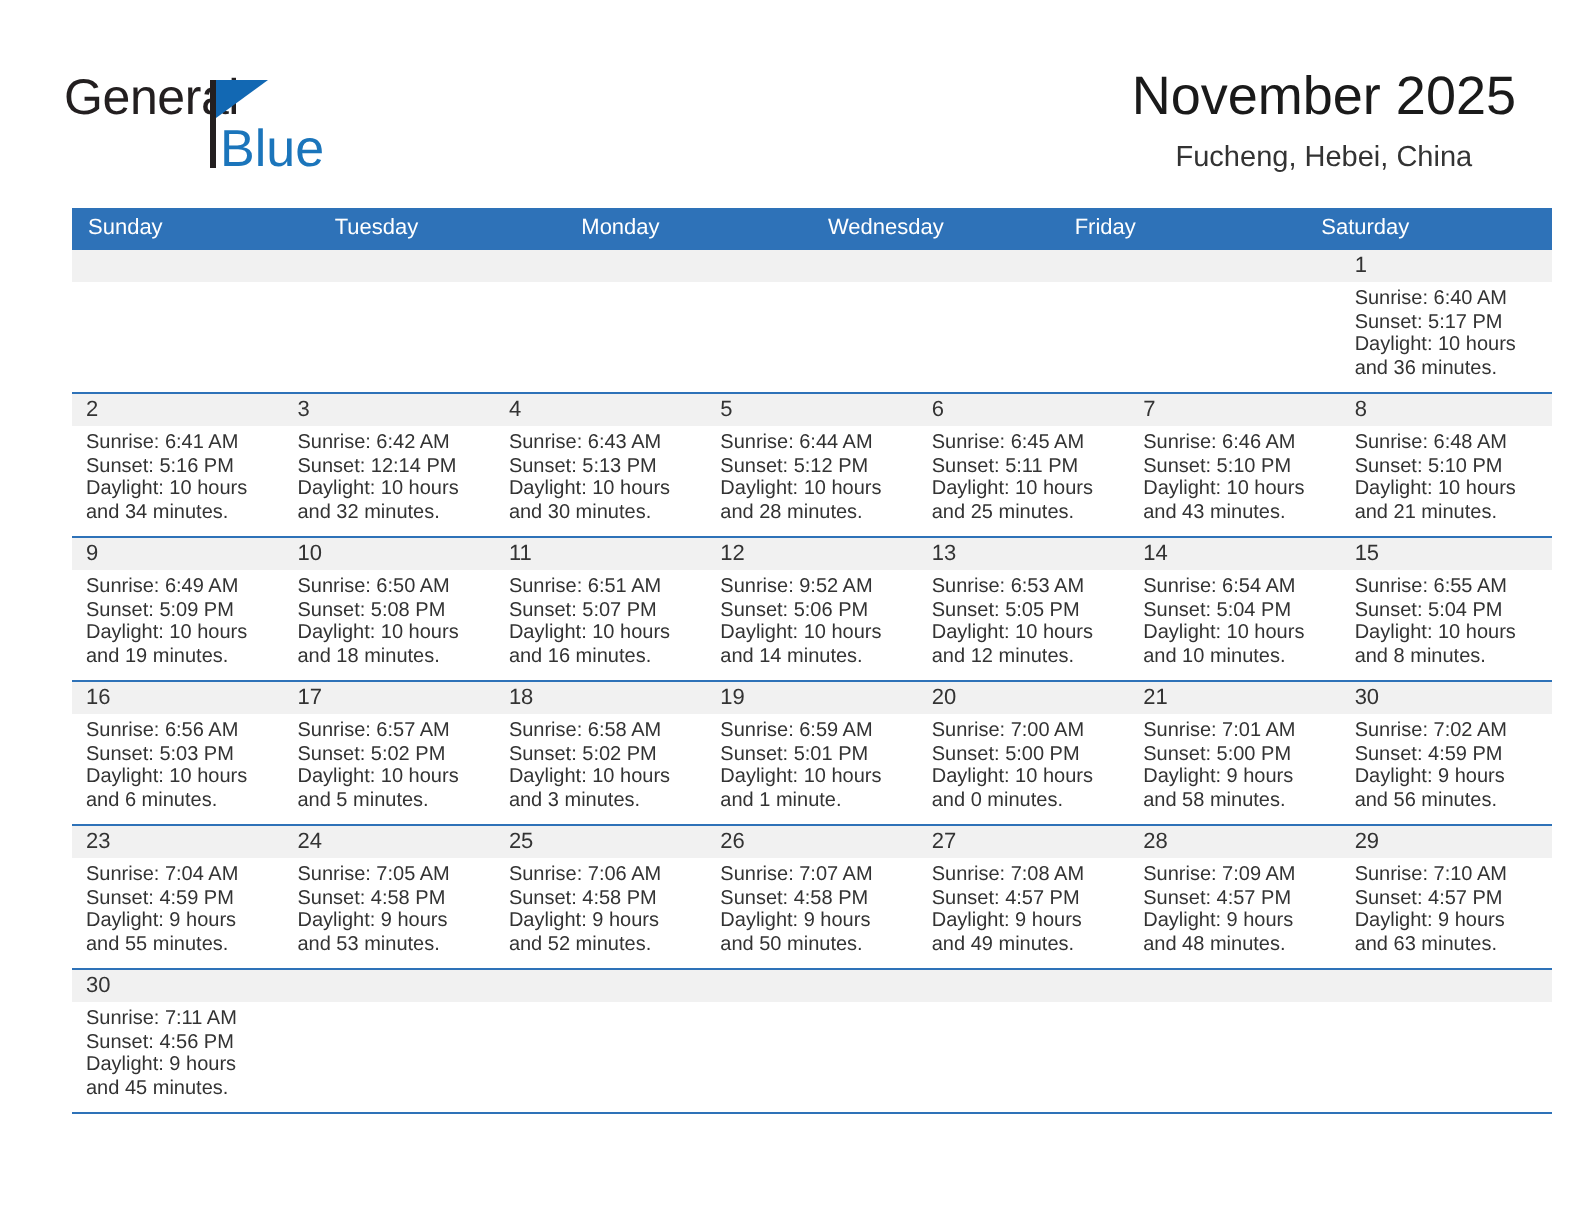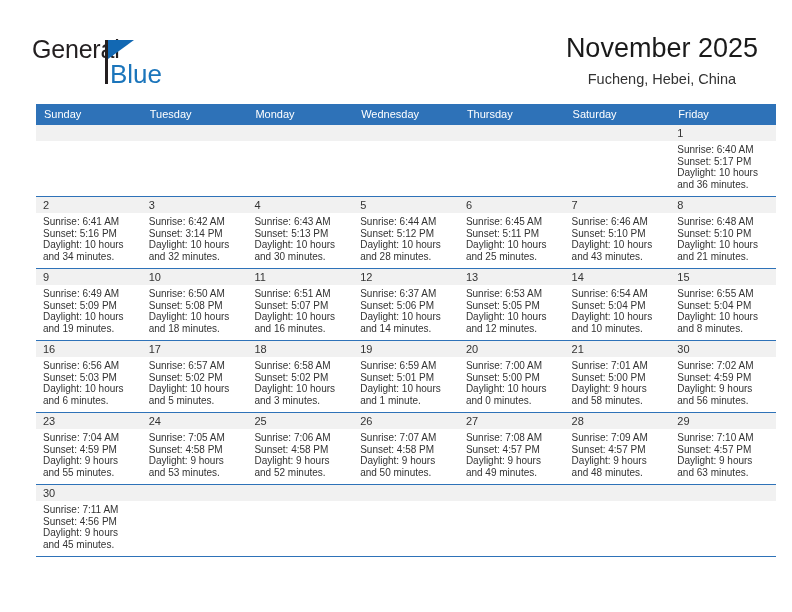--- a/index.html
+++ b/index.html
@@ -181,23 +181,22 @@
     </div>
 
   </div>
 
   <div class="calendar">
     <div class="cal-header" id="weekday-row">
         <div class="hcell">Sunday</div>
         <div class="hcell">Tuesday</div>
         <div class="hcell">Monday</div>
         <div class="hcell">Wednesday</div>
-        <div class="hcell">Thursday</div>
+        <div class="hcell">Friday</div>
         <div class="hcell">Saturday</div>
-        <div class="hcell">Friday</div>
       </div>
     <div id="weeks-container">
         <div class="week">
           <div class="cell empty">
             <div class="datestrip"></div>
           </div>
           <div class="cell empty">
             <div class="datestrip"></div>
           </div>
           <div class="cell empty">
@@ -229,21 +228,21 @@
               <div>Sunrise: 6:41 AM</div>
               <div>Sunset: 5:16 PM</div>
               <div>Daylight: 10 hours</div>
               <div>and 34 minutes.</div>
             </div>
           </div>
           <div class="cell">
             <div class="datestrip">3</div>
             <div class="info">
               <div>Sunrise: 6:42 AM</div>
-              <div>Sunset: 3:14 PM</div>
+              <div>Sunset: 12:14 PM</div>
               <div>Daylight: 10 hours</div>
               <div>and 32 minutes.</div>
             </div>
           </div>
           <div class="cell">
             <div class="datestrip">4</div>
             <div class="info">
               <div>Sunrise: 6:43 AM</div>
               <div>Sunset: 5:13 PM</div>
               <div>Daylight: 10 hours</div>
@@ -311,21 +310,21 @@
             <div class="info">
               <div>Sunrise: 6:51 AM</div>
               <div>Sunset: 5:07 PM</div>
               <div>Daylight: 10 hours</div>
               <div>and 16 minutes.</div>
             </div>
           </div>
           <div class="cell">
             <div class="datestrip">12</div>
             <div class="info">
-              <div>Sunrise: 6:37 AM</div>
+              <div>Sunrise: 9:52 AM</div>
               <div>Sunset: 5:06 PM</div>
               <div>Daylight: 10 hours</div>
               <div>and 14 minutes.</div>
             </div>
           </div>
           <div class="cell">
             <div class="datestrip">13</div>
             <div class="info">
               <div>Sunrise: 6:53 AM</div>
               <div>Sunset: 5:05 PM</div>

